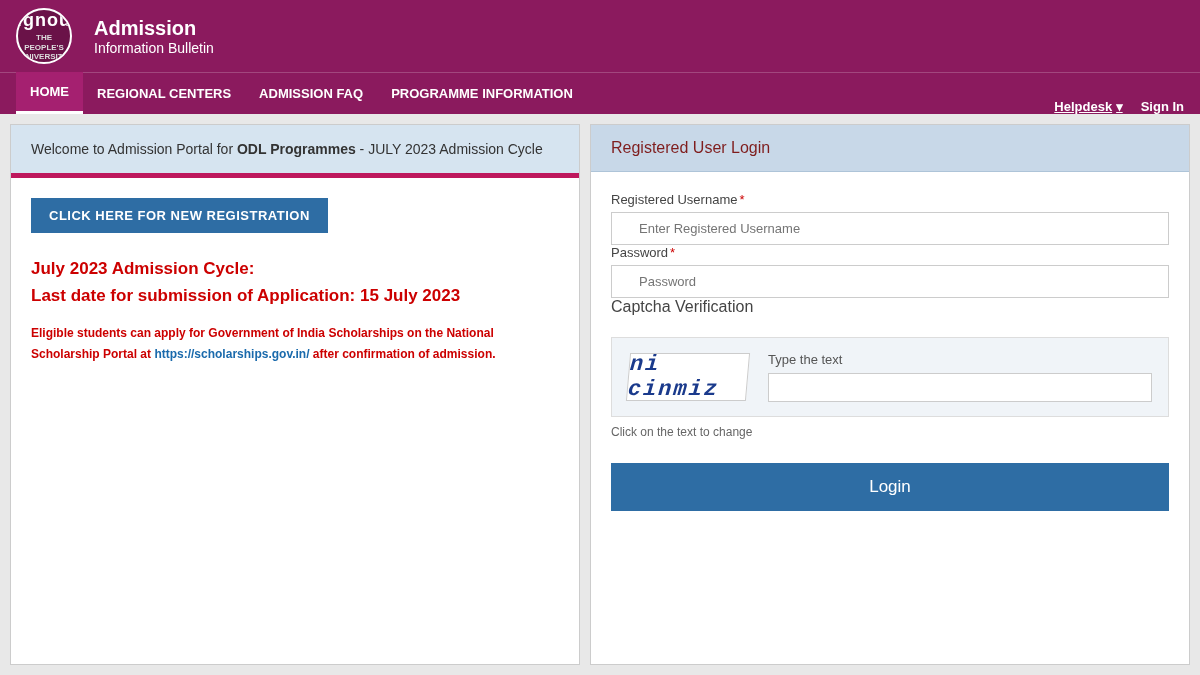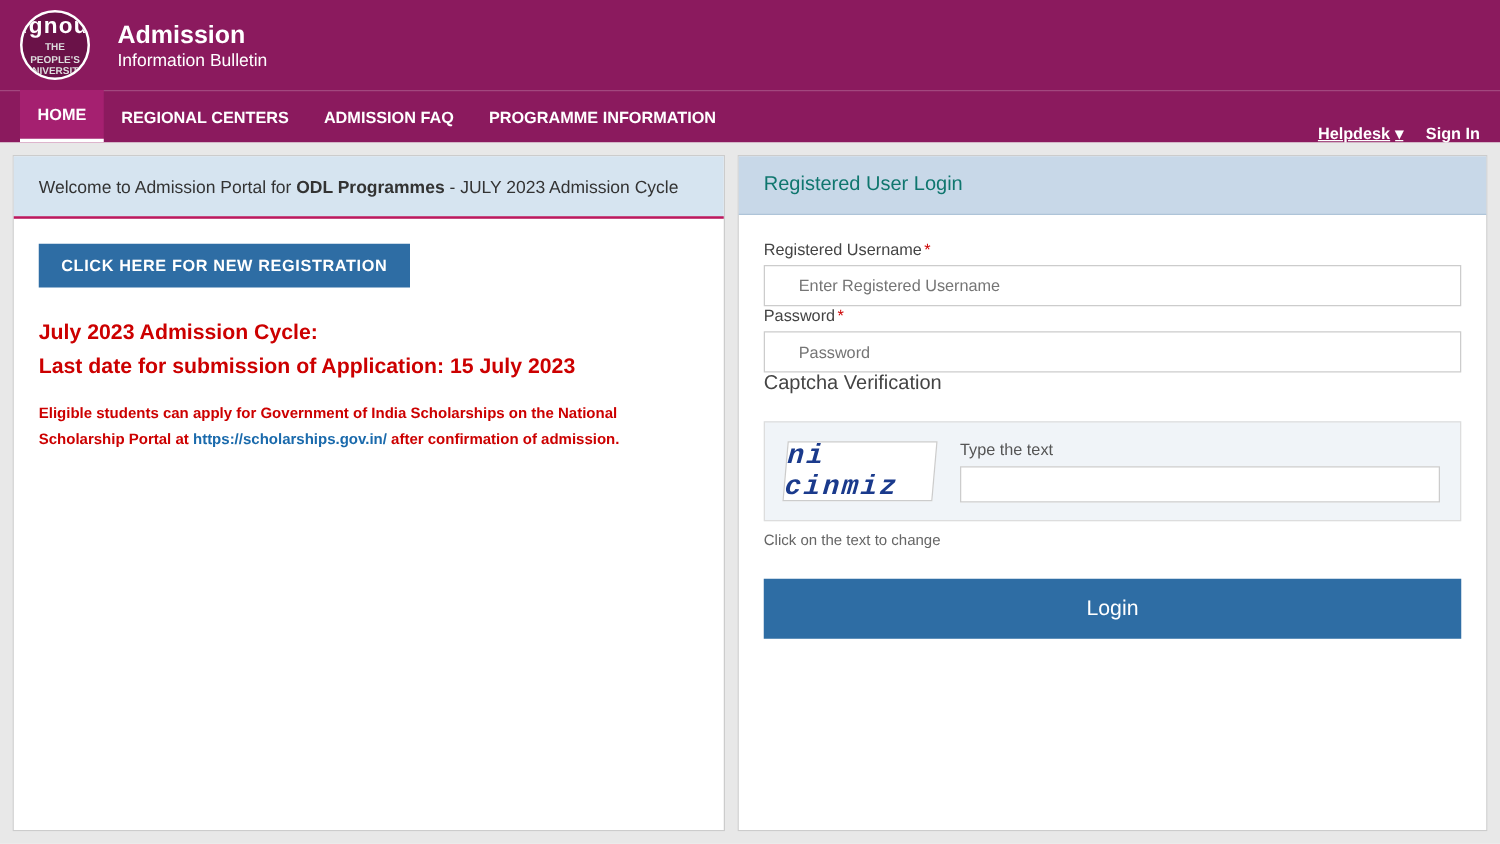--- a/index.html
+++ b/index.html
@@ -132,21 +132,21 @@
       padding: 0;
       border: 1px solid #ccc;
       margin: 10px;
       margin-right: 5px;
     }
     .welcome-banner {
       background: #d6e4f0;
       padding: 16px 20px;
       font-size: 14px;
       color: #333;
-      border-bottom: 2px solid #be185d;
+      border-bottom: 5px solid #be185d;
     }
     .welcome-banner strong {
       font-weight: bold;
     }
     .left-content {
       padding: 20px;
     }
     .new-reg-btn {
       background: #2e6da4;
       color: white;
@@ -184,21 +184,21 @@
       background: white;
       margin: 10px;
       margin-left: 5px;
       border: 1px solid #ccc;
     }
     .login-header {
       background: #c8d8e8;
       padding: 14px 20px;
       font-size: 16px;
       font-weight: normal;
-      color: #0f766e;
+      color: #7f1d1d;
       border-bottom: 1px solid #aec4d8;
     }
     .login-form {
       padding: 20px 20px 10px;
     }
     .form-group {
     }
     .form-label {
       font-size: 13px;
       color: #444;

